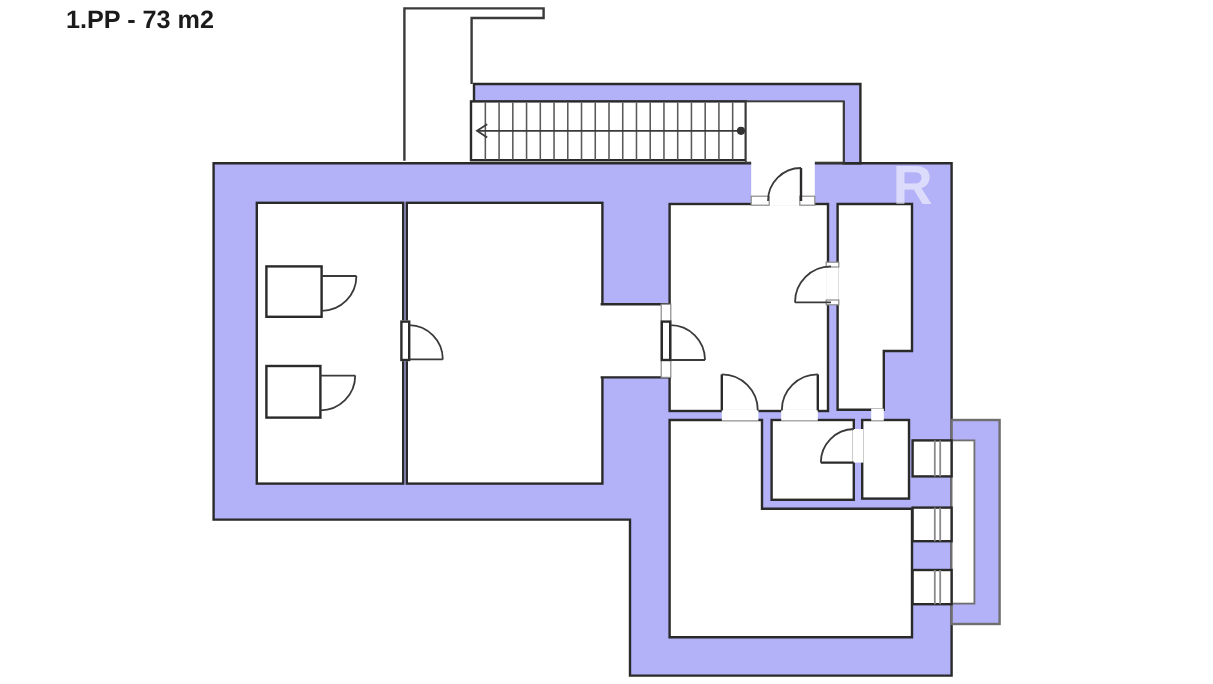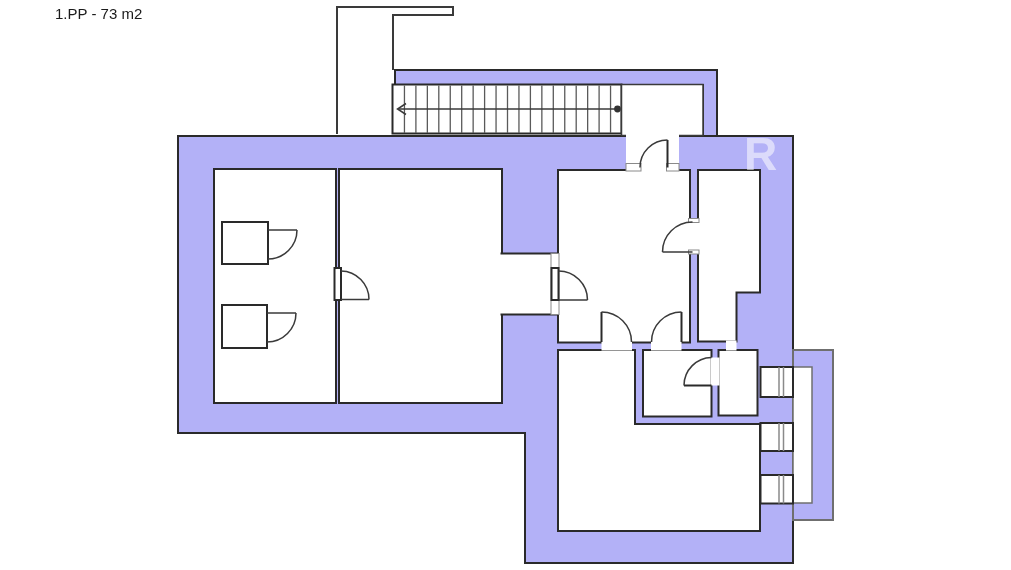--- a/index.html
+++ b/index.html
@@ -1,18 +1,18 @@
 <!DOCTYPE html>
 <html style="--wall_fill: #b3b1f7; --outline: #2a2a2a; --inner_line: #3a3a3a; --tread_line: #5a5a5a; --bay_outline: #6f6f6f; --sill_outline: #8a8a8a; --room_fill: #ffffff; --watermark_fill: #ffffff;"><head>
 <meta charset="utf-8">
 <style>
   html,body{margin:0;padding:0;background:#ffffff;}
   .canvas{position:relative;width:1011px;height:570px;background:#ffffff;overflow:hidden;
           font-family:"Liberation Sans",sans-serif;}
-  .floor-label{position:absolute;left:55px;top:5px;font-size:15px;font-weight:400;
+  .floor-label{position:absolute;left:55px;top:5px;font-size:21px;font-weight:700;
                color:#1b1b1b;letter-spacing:0px;}
   svg{position:absolute;left:0;top:0;}
   .wall{fill:var(--wall_fill);stroke:var(--outline);stroke-width:2;}
   .room{fill:var(--room_fill);stroke:var(--outline);stroke-width:2;}
   .room-thin{fill:var(--room_fill);stroke:var(--inner_line);stroke-width:1.5;}
   .erase{fill:var(--room_fill);stroke:none;}
   .thin{stroke:var(--inner_line);stroke-width:1.5;fill:none;}
   .edge{stroke:var(--outline);stroke-width:2;fill:none;}
   .leaf{stroke:var(--outline);stroke-width:2;fill:var(--room_fill);}
   .leafline{stroke:var(--outline);stroke-width:2;fill:none;}

